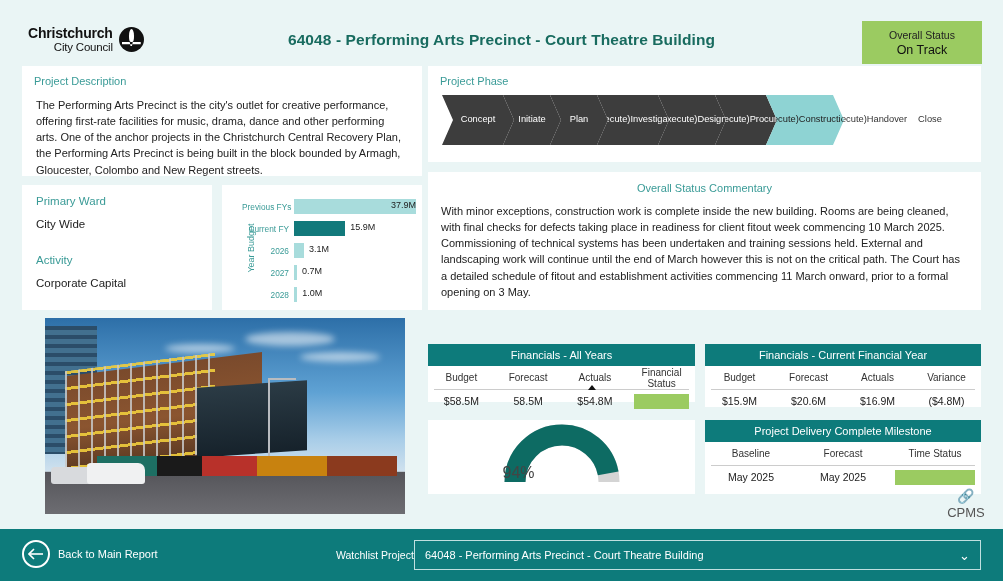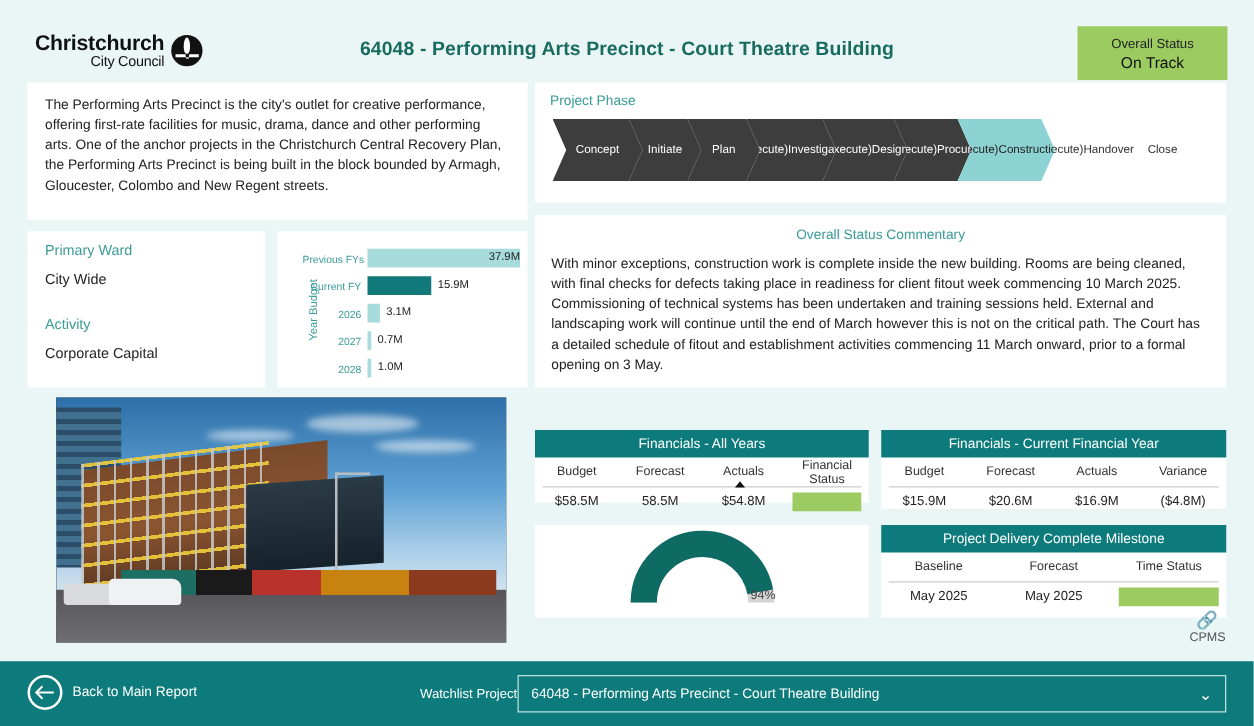--- a/index.html
+++ b/index.html
@@ -14,21 +14,21 @@
   
   .header {
     position: absolute; left: 0; top: 0; width: 1003px; height: 66px;
     background: #eaf5f5;
   }
   .logo-wrap {
     position: absolute; left: 28px; top: 26px;
     display: flex; align-items: center; gap: 6px;
   }
   .logo-text { line-height: 1.05; text-align: right; }
-  .logo-l1 { font-size: 17px; font-weight: bold; color: #111; letter-spacing: -0.2px; }
+  .logo-l1 { font-size: 14px; font-weight: bold; color: #111; letter-spacing: -0.2px; }
   .logo-l2 { font-size: 11.5px; color: #111; letter-spacing: -0.2px; }
   .logo-mark {
     width: 25px; height: 25px; border-radius: 50%;
     background: #111; position: relative; overflow: hidden;
   }
   .logo-mark::before {
     content: ""; position: absolute; left: 10px; top: 2px;
     width: 5px; height: 13px; background: #fff; border-radius: 50% 50% 40% 40%;
   }
   .logo-mark::after {
@@ -167,31 +167,31 @@
   #fin-all { left: 428px; top: 344px; width: 267px; height: 58px; }
   #fin-cur { left: 705px; top: 344px; width: 276px; height: 63px; }
   #gauge-card { left: 428px; top: 420px; width: 267px; height: 74px; }
   #mile-card  { left: 705px; top: 420px; width: 276px; height: 74px; }
 
   
   .g-title { text-align: center; font-size: 10.5px; color: #3a9b97; padding-top: 8px; }
   .gauge-wrap { position: relative; width: 118px; height: 60px; margin: 4px auto 0; }
   .gauge-svg { display: block; }
   .gauge-val {
-    position: absolute; left: 0; right: 0; bottom: 2px; text-align: right;
-    font-size: 10px; color: #444;
+    position: absolute; left: 0; right: 0; bottom: 2px; text-align: left;
+    font-size: 16px; color: #444;
   }
 
   
   .cpms {
     position: absolute; right: 14px; top: 489px; width: 46px;
     text-align: center; color: #555;
   }
   .cpms .ico { font-size: 14px; line-height: 14px; }
-  .cpms .lbl { font-size: 10px; margin-top: 2px; }
+  .cpms .lbl { font-size: 13px; margin-top: 2px; }
 
   
   .footer {
     position: absolute; left: 0; bottom: 0; width: 1003px; height: 52px;
     background: #0d7b7b;
   }
   .back-btn {
     position: absolute; left: 22px; top: 11px; display: flex; align-items: center; gap: 8px;
     cursor: pointer;
   }
@@ -226,20 +226,21 @@
       <div class="logo-mark"></div>
     </div>
     <div class="page-title">64048 - Performing Arts Precinct - Court Theatre Building</div>
     <div class="status-badge">
       <div class="lbl">Overall Status</div>
       <div class="val">On Track</div>
     </div>
   </div>
 
   <div class="card" id="desc-card">
+    <div class="card-title">Project Description</div>
     <div class="body">The Performing Arts Precinct is the city's outlet for creative performance, offering first-rate facilities for music, drama, dance and other performing arts. One of the anchor projects in the Christchurch Central Recovery Plan, the Performing Arts Precinct is being built in the block bounded by Armagh, Gloucester, Colombo and New Regent streets.</div>
   </div>
 
   <div class="card" id="phase-card">
     <div class="card-title">Project Phase</div>
     <div class="phase-track" id="phase-track">
         <div class="phase-seg first" style="width: 72px;">
           <div>Concept</div>
         </div>
         <div class="phase-seg" style="width: 58px;">

